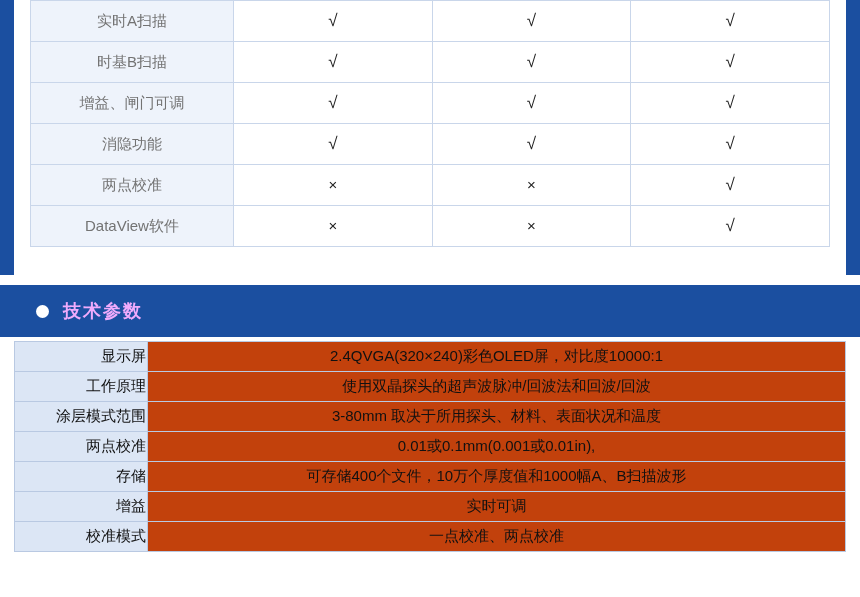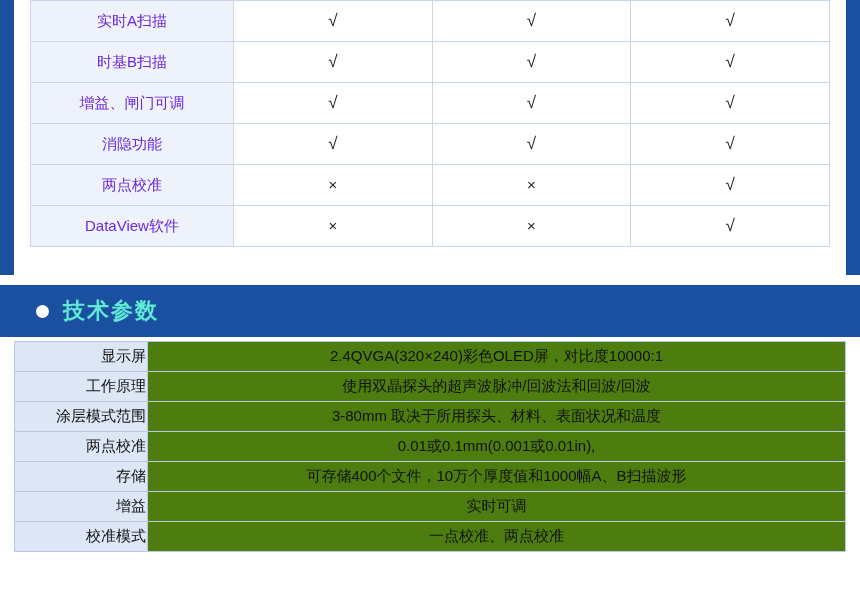--- a/index.html
+++ b/index.html
@@ -53,21 +53,21 @@
   table.feature td {
     border: 1px solid #c9d6ea;
     height: 38px;
     text-align: center;
     vertical-align: middle;
   }
   table.feature td.label {
     width: 200px;
     background: #eef3fb;
     font-size: 15px;
-    color: #6d28d9;
+    color: #737373;
   }
   table.feature td.mark {
     background: #ffffff;
     font-size: 16px;
     color: #222;
   }
   .check { font-size: 17px; line-height: 1; }
   .cross { font-size: 15px; line-height: 1; }
 
   
@@ -85,22 +85,22 @@
   }
   .bullet {
     width: 13px;
     height: 13px;
     border-radius: 50%;
     background: #ffffff;
     margin-right: 14px;
     flex: 0 0 auto;
   }
   .section-title {
-    color: #5eead4;
-    font-size: 22px;
+    color: #f0abfc;
+    font-size: 18px;
     font-weight: bold;
     letter-spacing: 2px;
   }
 
   
   .spec-wrap {
     position: absolute;
     left: 14px;
     top: 341px;
     width: 832px;
@@ -117,21 +117,21 @@
     height: 27px;
     vertical-align: middle;
   }
   table.spec td.k {
     width: 130px;
     background: #dce6f5;
     text-align: right;
     font-size: 15px;
   }
   table.spec td.v {
-    background: #4d7c0f;
+    background: #c2410c;
     text-align: center;
     font-size: 15px;
     padding: 0 6px;
   }
 </style>
 </head>
 <body>
 
 <div class="page">
 

